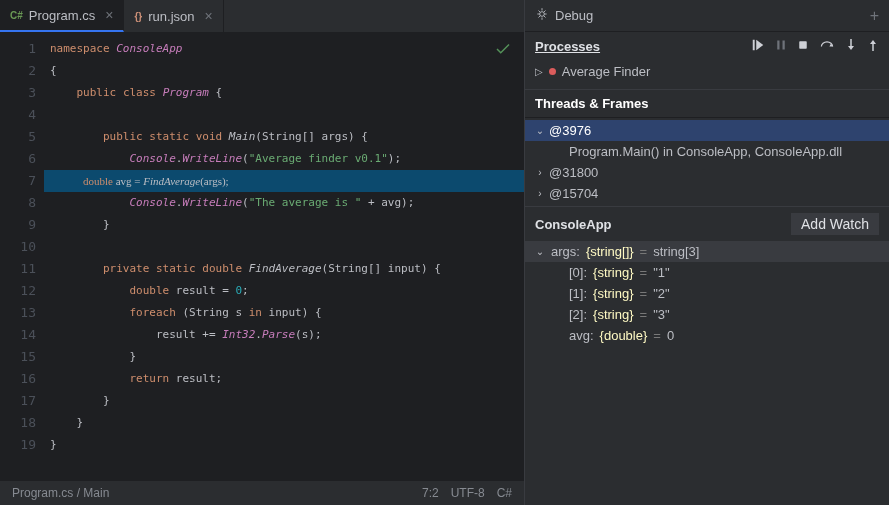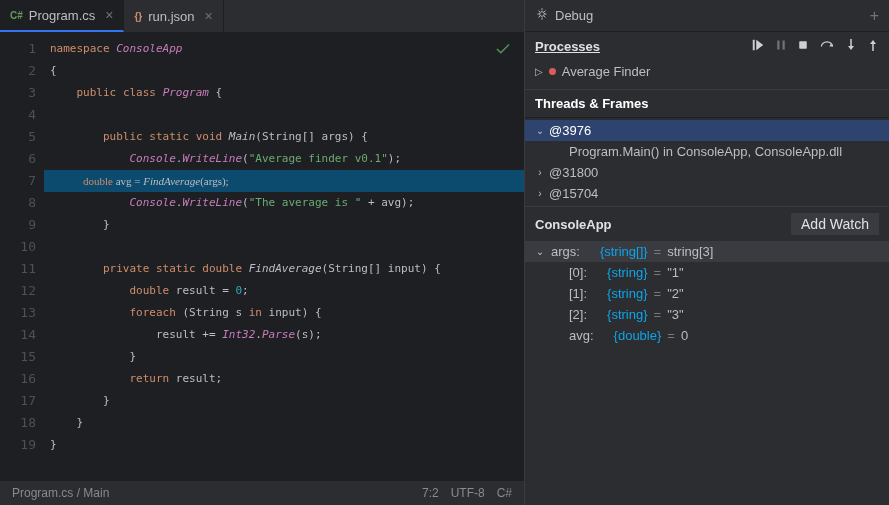--- a/index.html
+++ b/index.html
@@ -78,21 +78,21 @@
 
 .vars-header { display: flex; align-items: center; justify-content: space-between; padding: 6px 10px; border-top: 1px solid #393b40; }
 .vars-title { font-weight: 600; color: #dfe1e5; }
 .add-watch { background: #393b40; color: #dfe1e5; padding: 3px 10px; border-radius: 0; font-size: 14px; cursor: pointer; border: none; }
 
 .var-list { }
 .var-row { display: flex; align-items: center; gap: 6px; padding: 3px 10px; font-size: 13px; }
 .var-row.top { background: #393b40; }
 .var-child { padding-left: 44px; }
 .var-grand { padding-left: 28px; }
-.var-type { color: #0ea5e9; margin-left: 14px; }
+.var-type { color: #fef9c3; }
 .var-eq { color: #787878; }
 .var-val { color: #bcbec4; }
 </style>
 </head>
 <body>
 
 <div class="main-layout">
 
   <div class="editor-pane">
     <div class="tab-bar" id="tab-bar">

